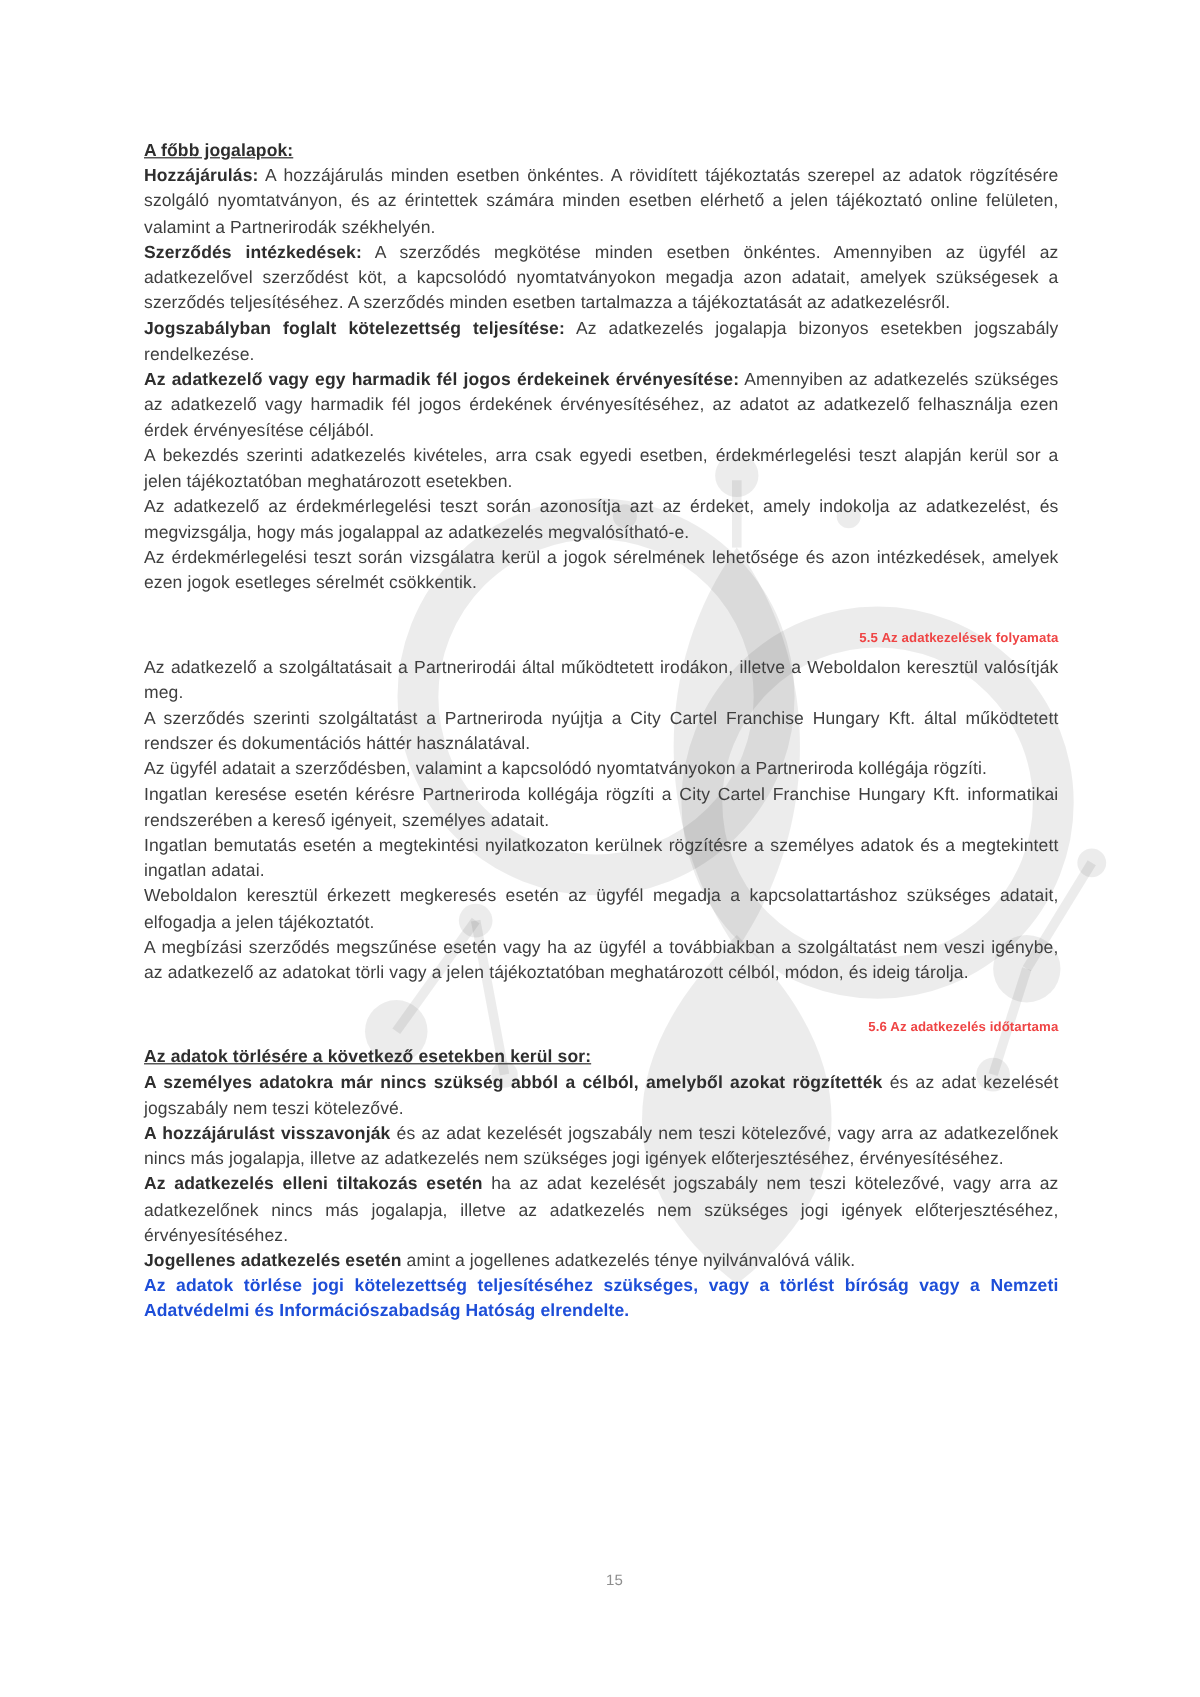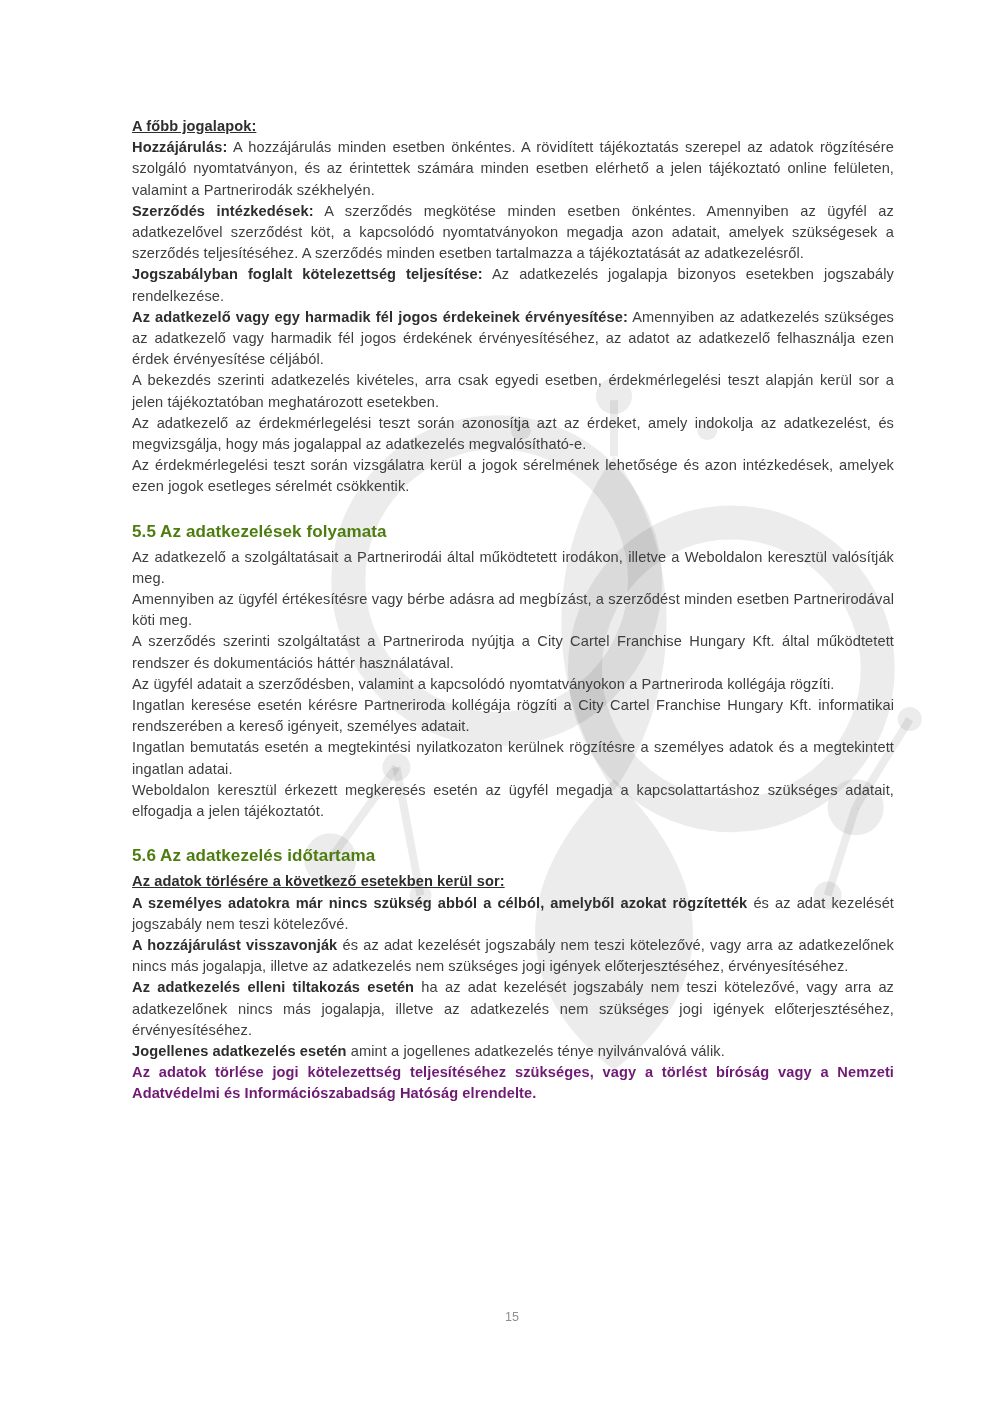--- a/index.html
+++ b/index.html
@@ -19,21 +19,21 @@
   .watermark {
     position: absolute;
     left: 268px;
     top: 338px;
     width: 692px;
     height: 732px;
     pointer-events: none;
   }
   .content {
     position: absolute;
-    left: 132px;
+    left: 120px;
     top: 116px;
     width: 762px;
     color: #3e3e3e;
     font-size: 14.6px;
     line-height: 21.2px;
     text-align: justify;
     letter-spacing: 0.1px;
   }
   .content p { margin: 0; }
   .content strong.lead {
@@ -41,30 +41,30 @@
     color: #2e2e2e;
     margin-top: 19px;
   }
   .content p.heading-underline {
     font-weight: 700;
     color: #2e2e2e;
     text-decoration: underline;
     text-align: left;
   }
   .content h2.section-heading {
-    font-size: 17px;
+    font-size: 11px;
     line-height: 22px;
     font-weight: 700;
-    color: #4d7c0f;
+    color: #ef4444;
     margin: 23px 0 4px 0;
-    text-align: left;
+    text-align: right;
   }
   .content p.bold-para {
     font-weight: 700;
-    color: #701a75;
+    color: #1d4ed8;
   }
   .footer {
     position: absolute;
     top: 1310px;
     left: 12px;
     width: 100%;
     text-align: center;
     color: #8e8e8e;
     font-size: 12.5px;
   }
@@ -103,26 +103,26 @@
       <p class="heading-underline">A főbb jogalapok:</p>
       <p><strong class="lead">Hozzájárulás:</strong> <span>A hozzájárulás minden esetben önkéntes.  A rövidített tájékoztatás szerepel az adatok rögzítésére szolgáló nyomtatványon, és az érintettek számára minden esetben elérhető a jelen tájékoztató online felületen, valamint a Partnerirodák székhelyén.</span></p>
       <p><strong class="lead">Szerződés intézkedések:</strong> <span>A szerződés megkötése minden esetben önkéntes. Amennyiben az ügyfél az adatkezelővel szerződést köt, a kapcsolódó nyomtatványokon megadja azon adatait, amelyek szükségesek a szerződés teljesítéséhez. A szerződés minden esetben tartalmazza a tájékoztatását az adatkezelésről.</span></p>
       <p><strong class="lead">Jogszabályban foglalt kötelezettség teljesítése:</strong> <span>Az adatkezelés jogalapja bizonyos esetekben jogszabály rendelkezése.</span></p>
       <p><strong class="lead">Az adatkezelő vagy egy harmadik fél jogos érdekeinek érvényesítése:</strong> <span>Amennyiben az adatkezelés szükséges az adatkezelő vagy harmadik fél jogos érdekének érvényesítéséhez, az adatot az adatkezelő felhasználja ezen érdek érvényesítése céljából.</span></p>
       <p>A bekezdés szerinti adatkezelés kivételes, arra csak egyedi esetben, érdekmérlegelési teszt alapján kerül sor a jelen tájékoztatóban meghatározott esetekben.</p>
       <p>Az adatkezelő az érdekmérlegelési teszt során azonosítja azt az érdeket, amely indokolja az adatkezelést, és megvizsgálja, hogy más jogalappal az adatkezelés megvalósítható-e.</p>
       <p>Az érdekmérlegelési teszt során vizsgálatra kerül a jogok sérelmének lehetősége és azon intézkedések, amelyek ezen jogok esetleges sérelmét csökkentik.</p>
       <h2 class="section-heading">5.5 Az adatkezelések folyamata</h2>
       <p>Az adatkezelő a szolgáltatásait a Partnerirodái által működtetett irodákon, illetve a Weboldalon keresztül valósítják meg.</p>
-      <p>Amennyiben az ügyfél értékesítésre vagy bérbe adásra ad megbízást, a szerződést minden esetben Partnerirodával köti meg.</p>
       <p>A szerződés szerinti szolgáltatást a Partneriroda nyújtja a City Cartel Franchise Hungary Kft. által működtetett rendszer és dokumentációs háttér használatával.</p>
       <p>Az ügyfél adatait a szerződésben, valamint a kapcsolódó nyomtatványokon a Partneriroda kollégája rögzíti.</p>
       <p>Ingatlan keresése esetén kérésre Partneriroda kollégája rögzíti a City Cartel Franchise Hungary Kft. informatikai rendszerében a kereső igényeit, személyes adatait.</p>
       <p>Ingatlan bemutatás esetén a megtekintési nyilatkozaton kerülnek rögzítésre a személyes adatok és a megtekintett ingatlan adatai.</p>
       <p>Weboldalon keresztül érkezett megkeresés esetén az ügyfél megadja a kapcsolattartáshoz szükséges adatait, elfogadja a jelen tájékoztatót.</p>
+      <p>A megbízási szerződés megszűnése esetén vagy ha az ügyfél a továbbiakban a szolgáltatást nem veszi igénybe, az adatkezelő az adatokat törli vagy a jelen tájékoztatóban meghatározott célból, módon, és ideig tárolja.</p>
       <h2 class="section-heading">5.6 Az adatkezelés időtartama</h2>
       <p class="heading-underline">Az adatok törlésére a következő esetekben kerül sor:</p>
       <p><strong class="lead">A személyes adatokra már nincs szükség abból a célból, amelyből azokat rögzítették</strong> <span>és az adat kezelését jogszabály nem teszi kötelezővé.</span></p>
       <p><strong class="lead">A hozzájárulást visszavonják</strong> <span>és az adat kezelését jogszabály nem teszi kötelezővé, vagy arra az adatkezelőnek nincs más jogalapja, illetve az adatkezelés nem szükséges jogi igények előterjesztéséhez, érvényesítéséhez.</span></p>
       <p><strong class="lead">Az adatkezelés elleni tiltakozás esetén</strong> <span>ha az adat kezelését jogszabály nem teszi kötelezővé, vagy arra az adatkezelőnek nincs más jogalapja, illetve az adatkezelés nem szükséges jogi igények előterjesztéséhez, érvényesítéséhez.</span></p>
       <p><strong class="lead">Jogellenes adatkezelés esetén</strong> <span>amint a jogellenes adatkezelés ténye nyilvánvalóvá válik.</span></p>
       <p class="bold-para">Az adatok törlése jogi kötelezettség teljesítéséhez szükséges, vagy a törlést bíróság vagy a Nemzeti Adatvédelmi és Információszabadság Hatóság elrendelte.</p>
     </main>
 
   <footer class="footer">

